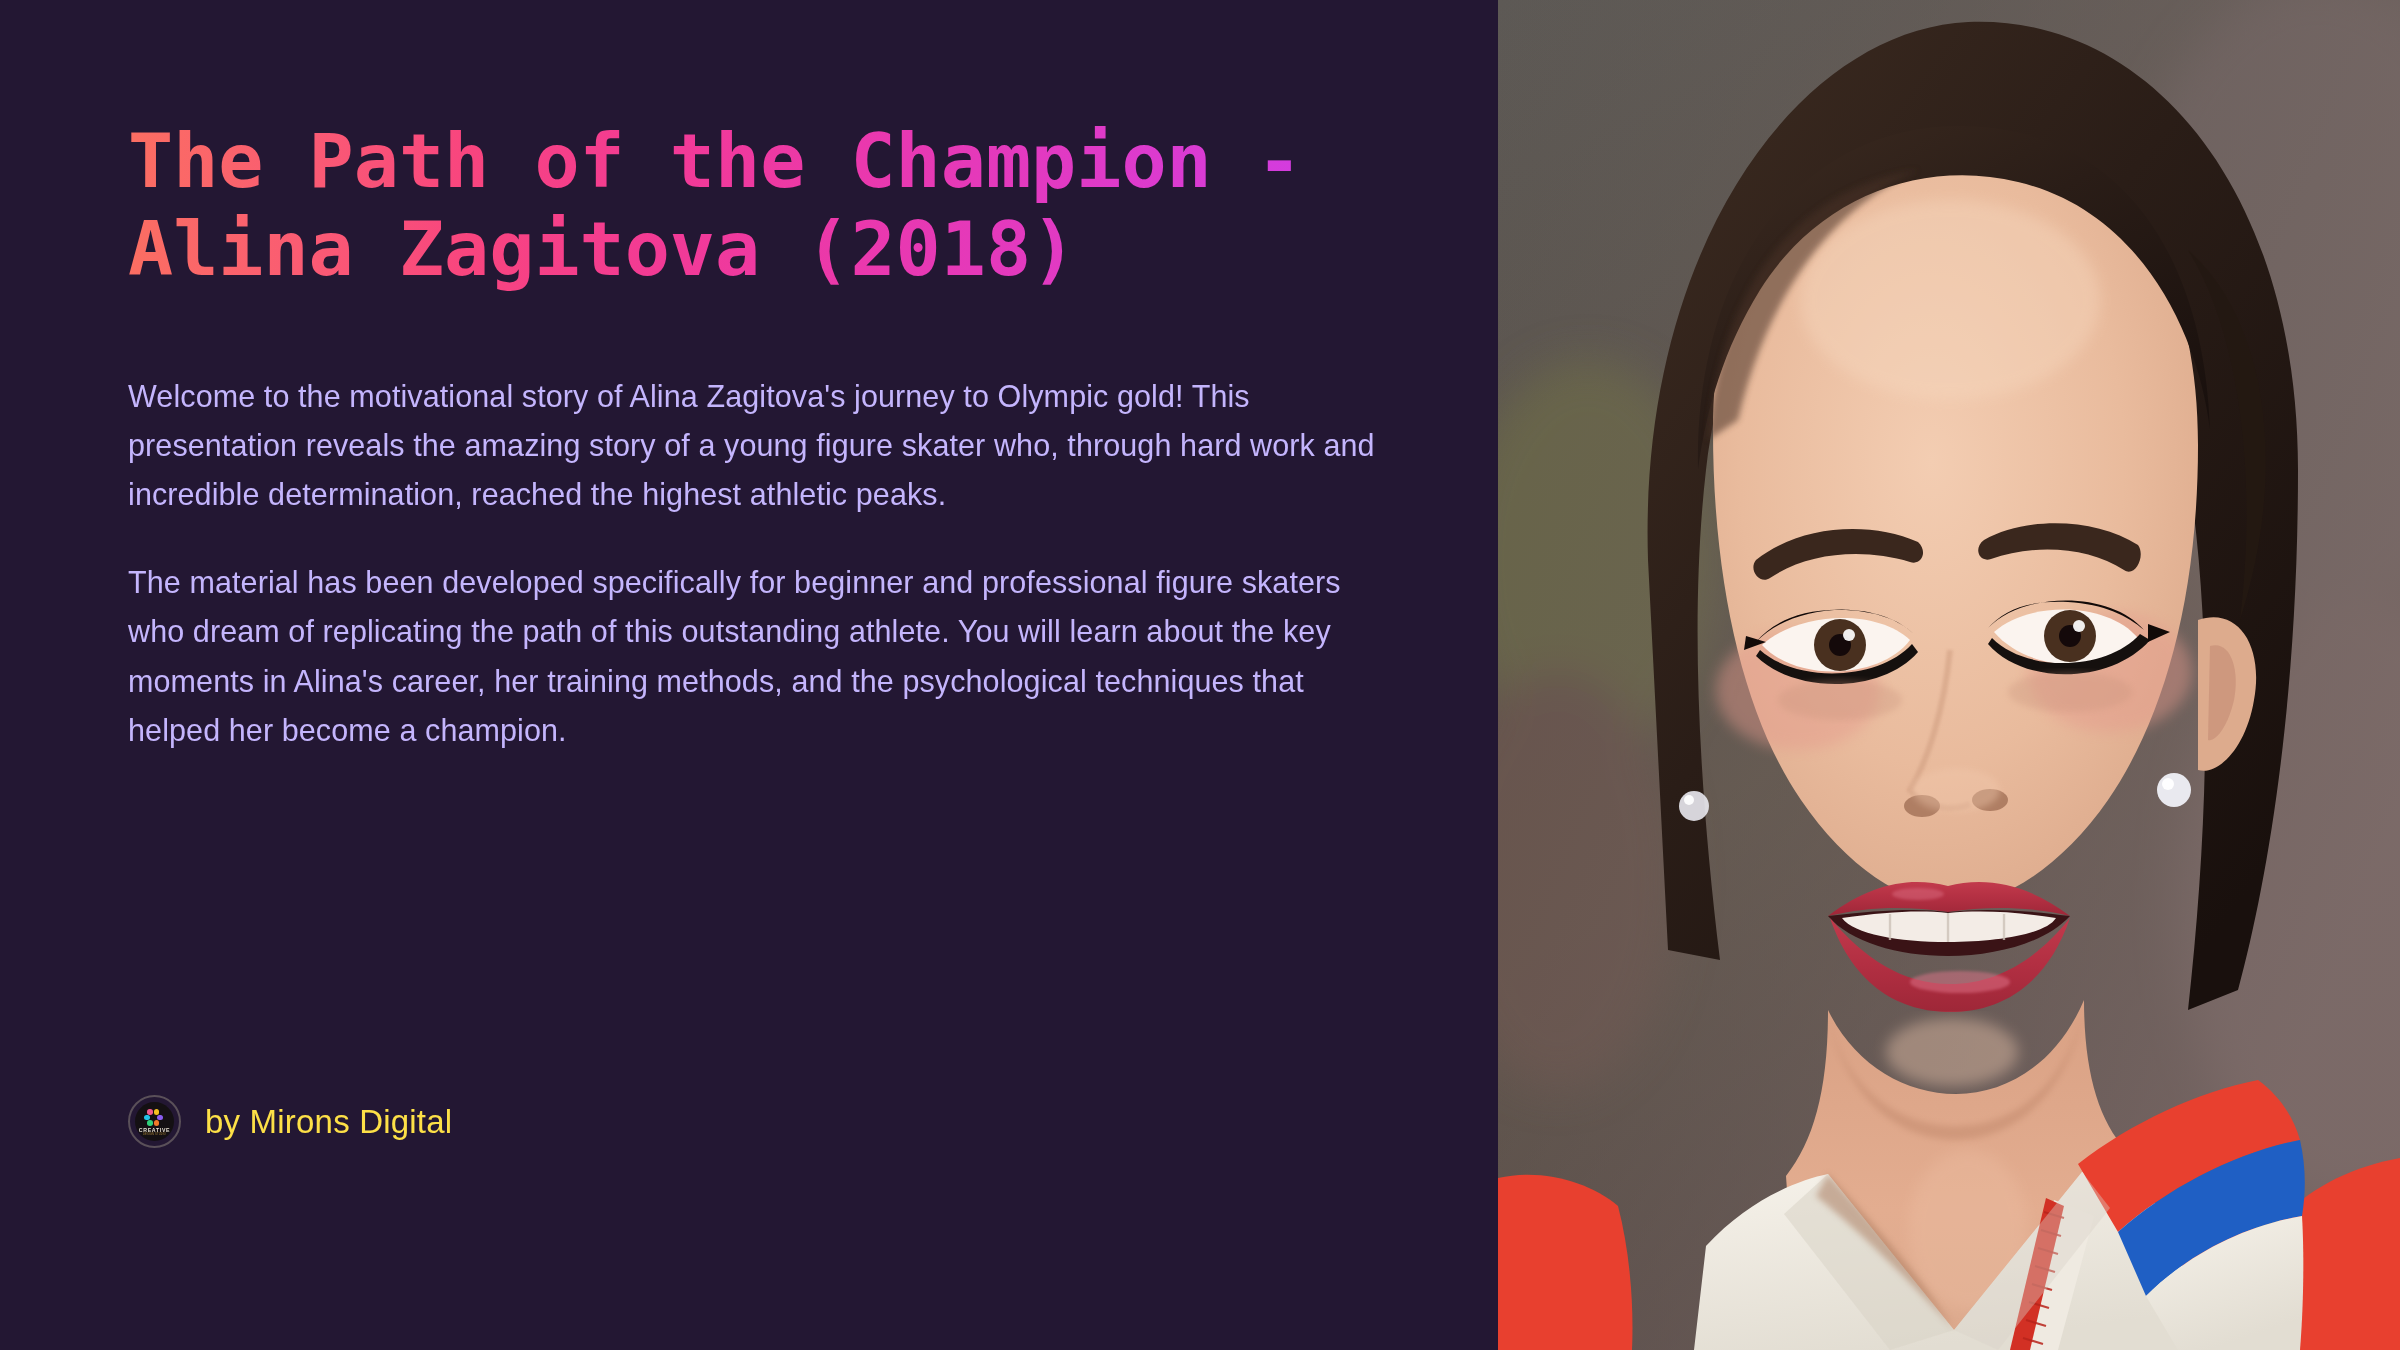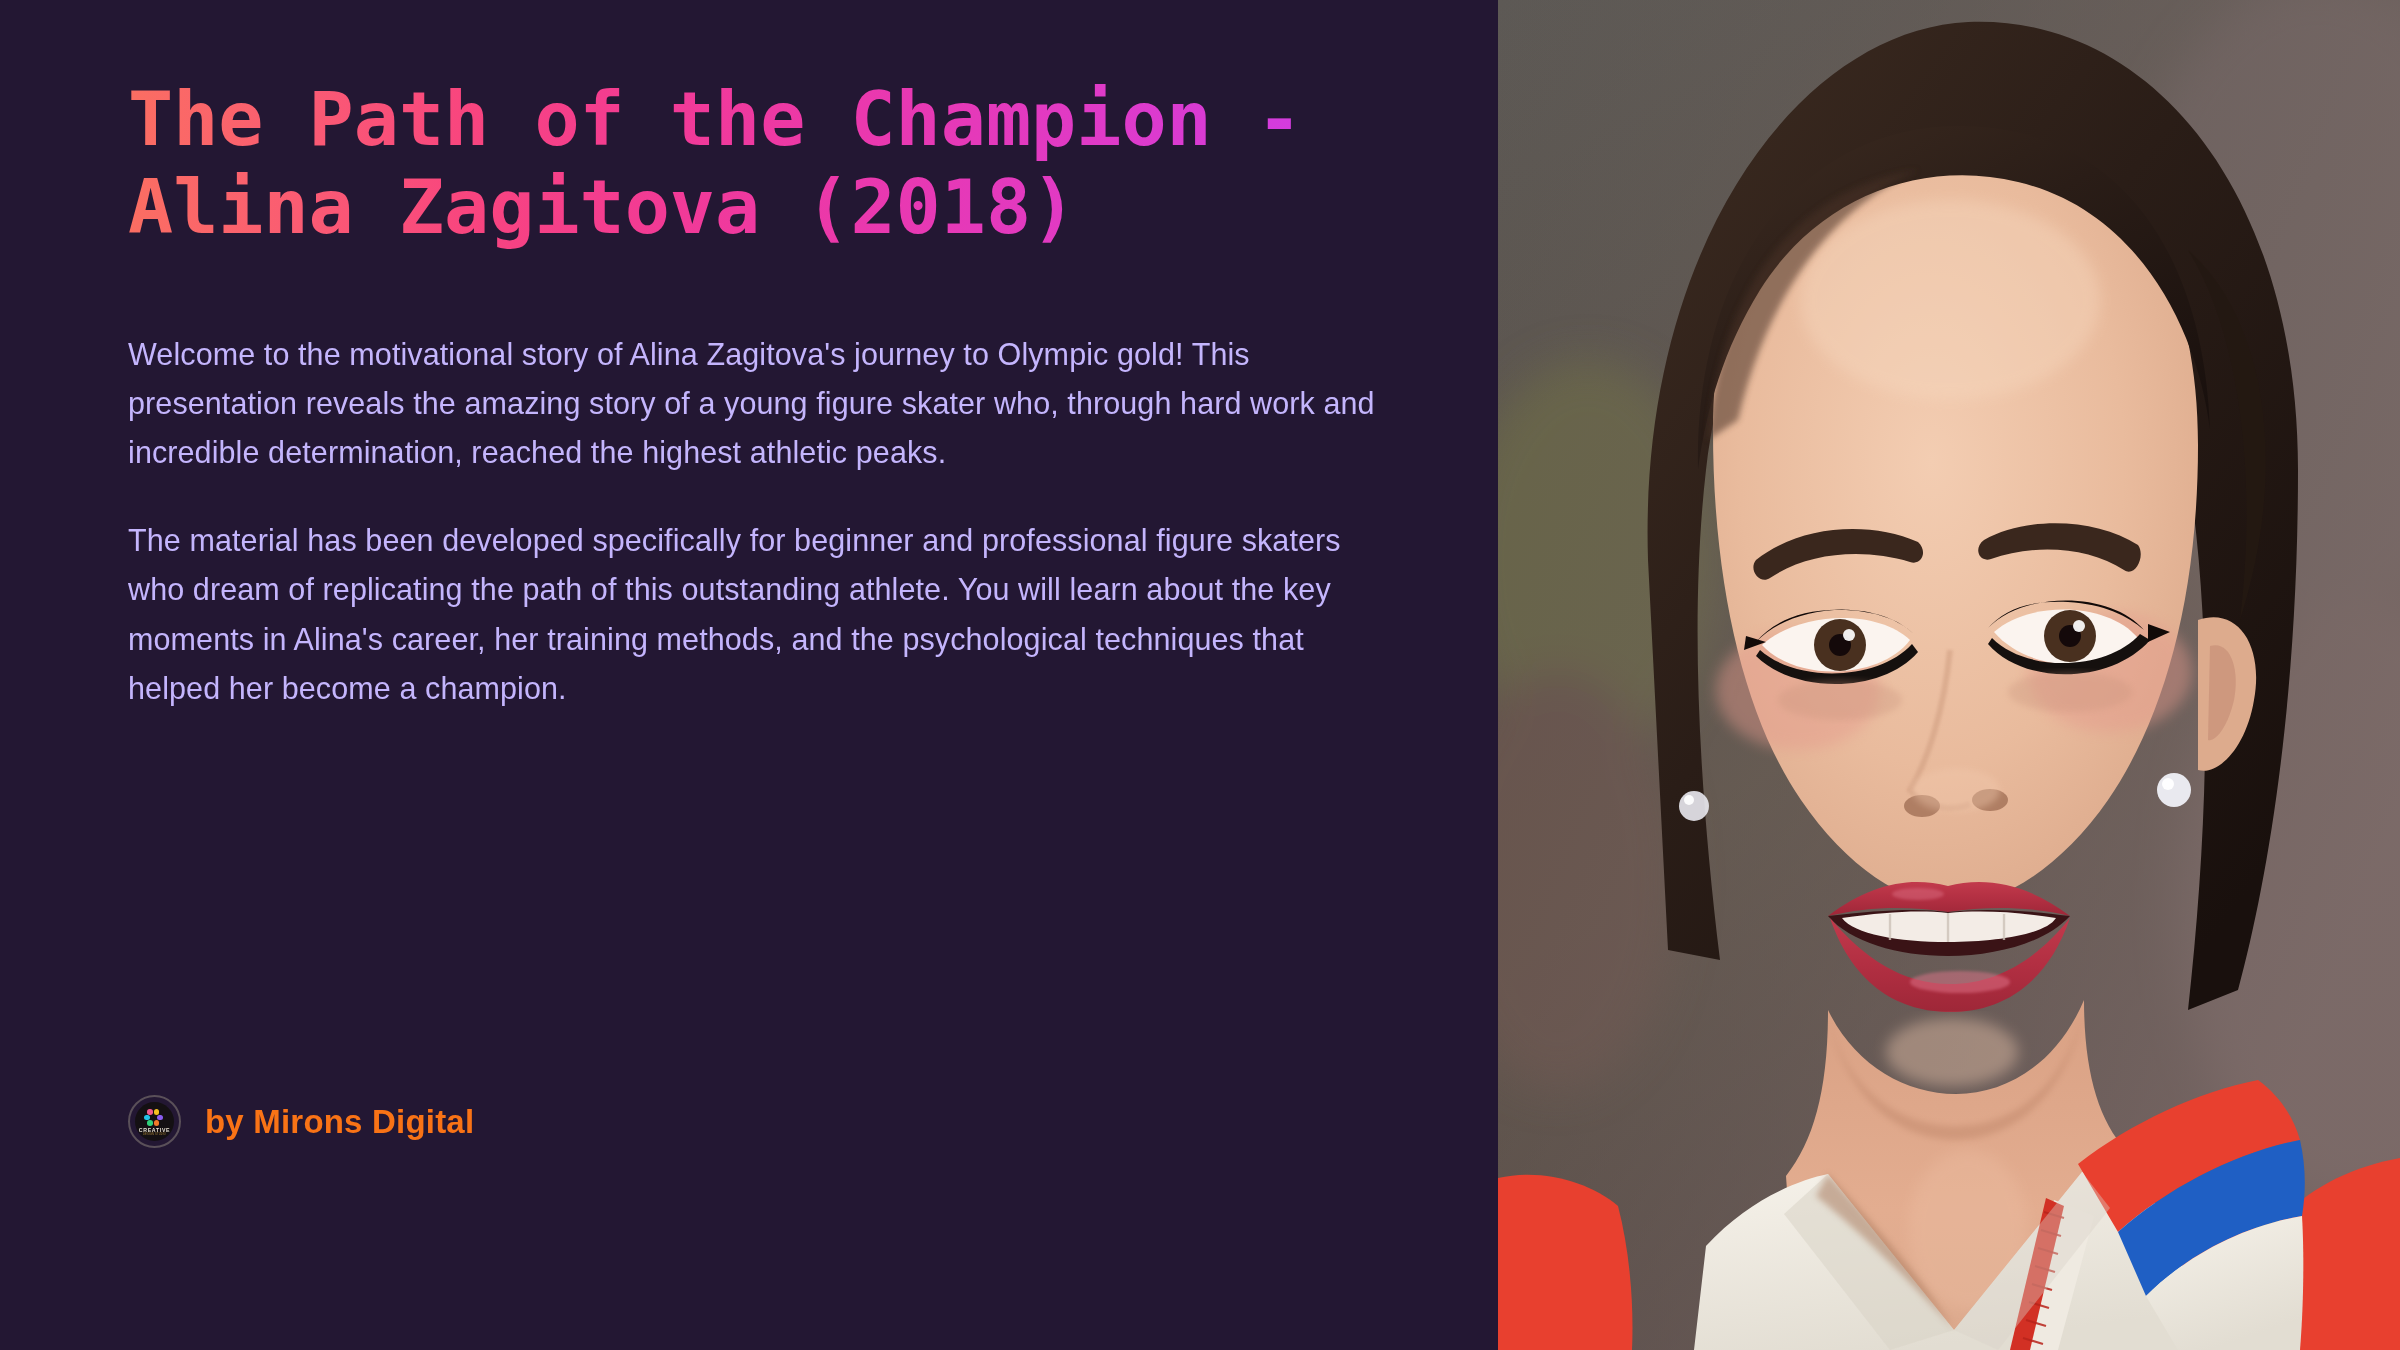--- a/index.html
+++ b/index.html
@@ -19,21 +19,21 @@
     display: flex;
     background: #231733;
   }
 
   
   .text-panel {
     position: relative;
     width: 1498px;
     height: 1350px;
     background: #231733;
-    padding: 76px 0 0 128px;
+    padding: 118px 0 0 128px;
     flex: 0 0 1498px;
   }
 
   .title {
     font-family: "DejaVu Sans Mono", "Liberation Mono", monospace;
     font-size: 75px;
     font-weight: 700;
     line-height: 1.17;
     letter-spacing: 0px;
     max-width: 1330px;
@@ -118,23 +118,23 @@
     position:absolute;
     left:0; right:0; top:31px;
     text-align:center;
     font-family:"Liberation Sans", sans-serif;
     font-size:2.6px;
     letter-spacing:0.2px;
     color:#b08a3a;
   }
 
   .byline-text {
-    color: #f97316;
+    color: #fde047;
     font-size: 33px;
-    font-weight: 700;
+    font-weight: 400;
     letter-spacing: 0.2px;
   }
 
   
   .photo-panel {
     position: relative;
     width: 902px;
     height: 1350px;
     flex: 0 0 902px;
     overflow: hidden;

